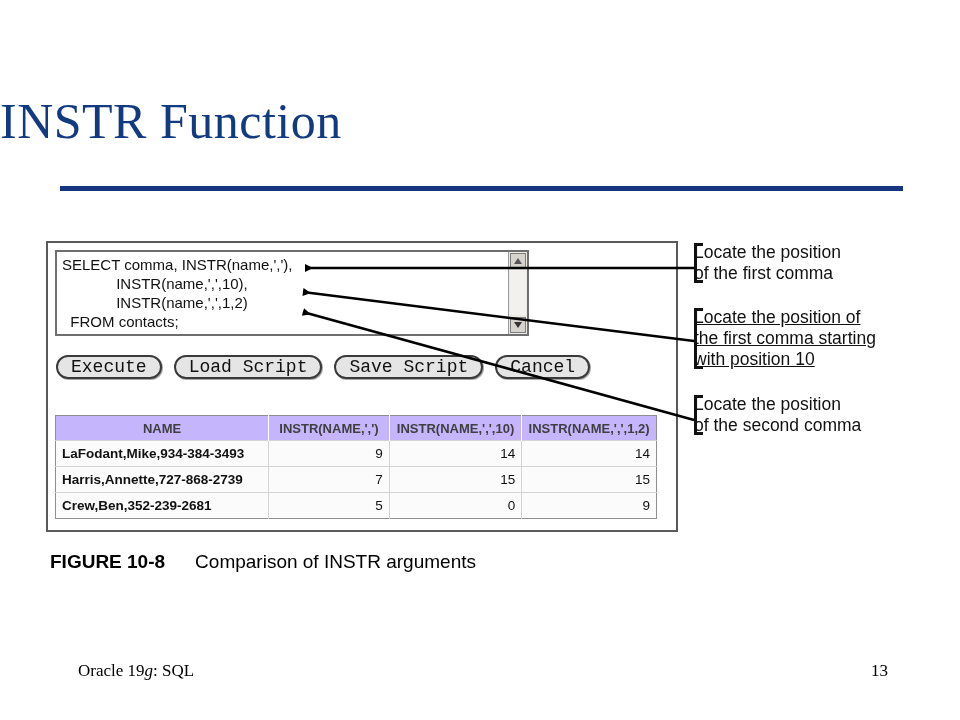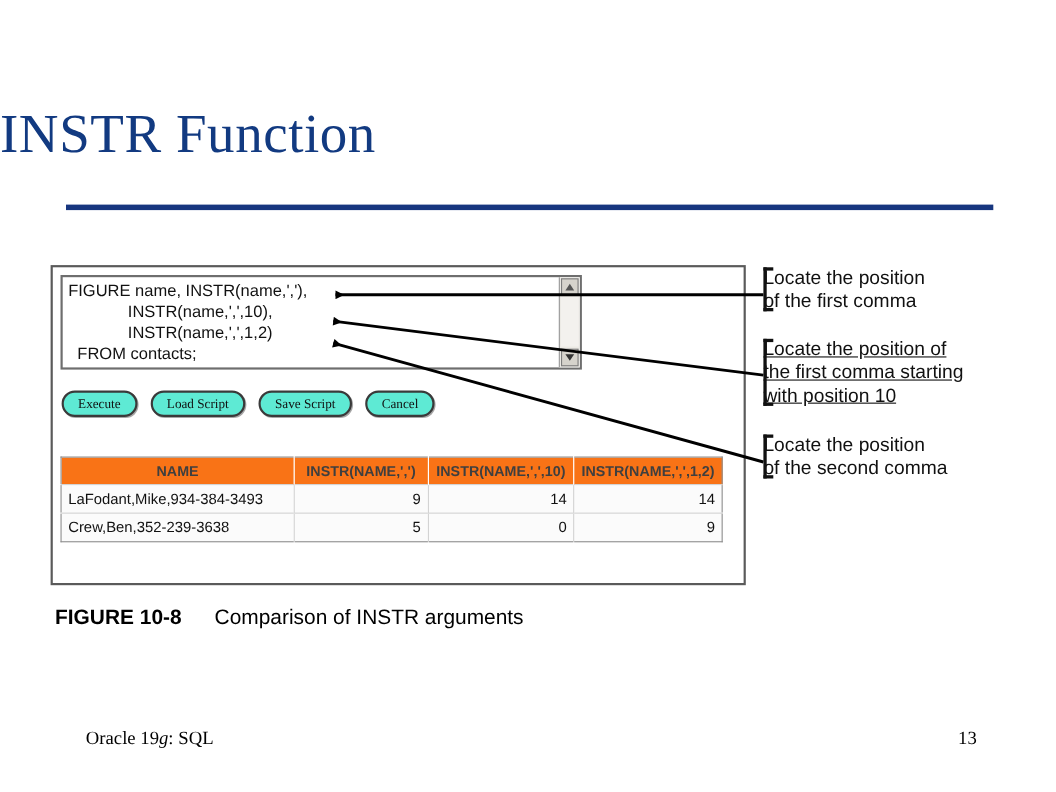--- a/index.html
+++ b/index.html
@@ -124,65 +124,65 @@
     left: 8px;
     top: 112px;
     display: flex;
     gap: 12px;
   }
   .tool-button {
     height: 24px;
     padding: 0 13px;
     border: 2px solid #3a3a3a;
     border-radius: 13px;
-    background: #5eead4;
-    font-family: Liberation Serif, serif;
-    font-size: 12px;
+    background: #e5e5e5;
+    font-family: Liberation Mono, monospace;
+    font-size: 18px;
     color: #111;
     display: flex;
     align-items: center;
     justify-content: center;
     box-sizing: border-box;
     box-shadow: 1px 1px 0 rgba(0,0,0,0.35);
   }
 
   
   #results-table {
     position: absolute;
     left: 7px;
     top: 172px;
     width: 602px;
     border-collapse: collapse;
     font-family: "Liberation Sans", sans-serif;
     font-size: 13.5px;
     border: 1px solid #8e8e8e;
   }
   #results-table th {
-    background: #f97316;
+    background: #c4b5fd;
     color: #3f3f3f;
     font-weight: bold;
     font-size: 13px;
     height: 24px;
     padding: 0 6px;
     border-right: 1px solid #ffffff;
     text-align: center;
     white-space: nowrap;
   }
   #results-table th:last-child { border-right: none; }
   #results-table td {
     height: 25px;
     padding: 0 6px;
     border-top: 1px solid #d3d3d3;
     border-right: 1px solid #d3d3d3;
     color: #111;
     background: #fbfbfb;
     white-space: nowrap;
   }
   #results-table td:last-child { border-right: none; }
-  .col-name { text-align: left; width: 232px; }
+  .col-name { text-align: left; width: 232px; font-weight: bold; }
   .col-num  { text-align: right; width: 123px; }
 
   
   .annotation {
     position: absolute;
     font-family: "Liberation Sans", sans-serif;
     font-size: 17.5px;
     line-height: 21px;
     color: #111;
     white-space: pre-line;
@@ -247,21 +247,21 @@
 </style>
 </head>
 <body>
 
 <div id="slide-title">INSTR Function</div>
 <div id="title-rule"></div>
 
 <div id="figure-panel">
 
   <div id="sql-editor">
-    <div id="sql-text">FIGURE name, INSTR(name,','),
+    <div id="sql-text">SELECT comma, INSTR(name,','),
              INSTR(name,',',10),
              INSTR(name,',',1,2)
   FROM contacts;</div>
     <div id="editor-scrollbar">
       <div class="sb-btn up">
           <span class="sb-tri"></span>
         </div>
       <div id="sb-track"></div>
       <div class="sb-btn down">
           <span class="sb-tri"></span>
@@ -286,21 +286,27 @@
       </tr>
     </thead>
     <tbody>
       <tr>
         <td class="col-name">LaFodant,Mike,934-384-3493</td>
         <td class="col-num">9</td>
         <td class="col-num">14</td>
         <td class="col-num">14</td>
       </tr>
       <tr>
-        <td class="col-name">Crew,Ben,352-239-3638</td>
+        <td class="col-name">Harris,Annette,727-868-2739</td>
+        <td class="col-num">7</td>
+        <td class="col-num">15</td>
+        <td class="col-num">15</td>
+      </tr>
+      <tr>
+        <td class="col-name">Crew,Ben,352-239-2681</td>
         <td class="col-num">5</td>
         <td class="col-num">0</td>
         <td class="col-num">9</td>
       </tr>
     </tbody>
   </table>
 </div>
 
 <div class="annotation" id="annotation-1">Locate the position
 of the first comma</div>

